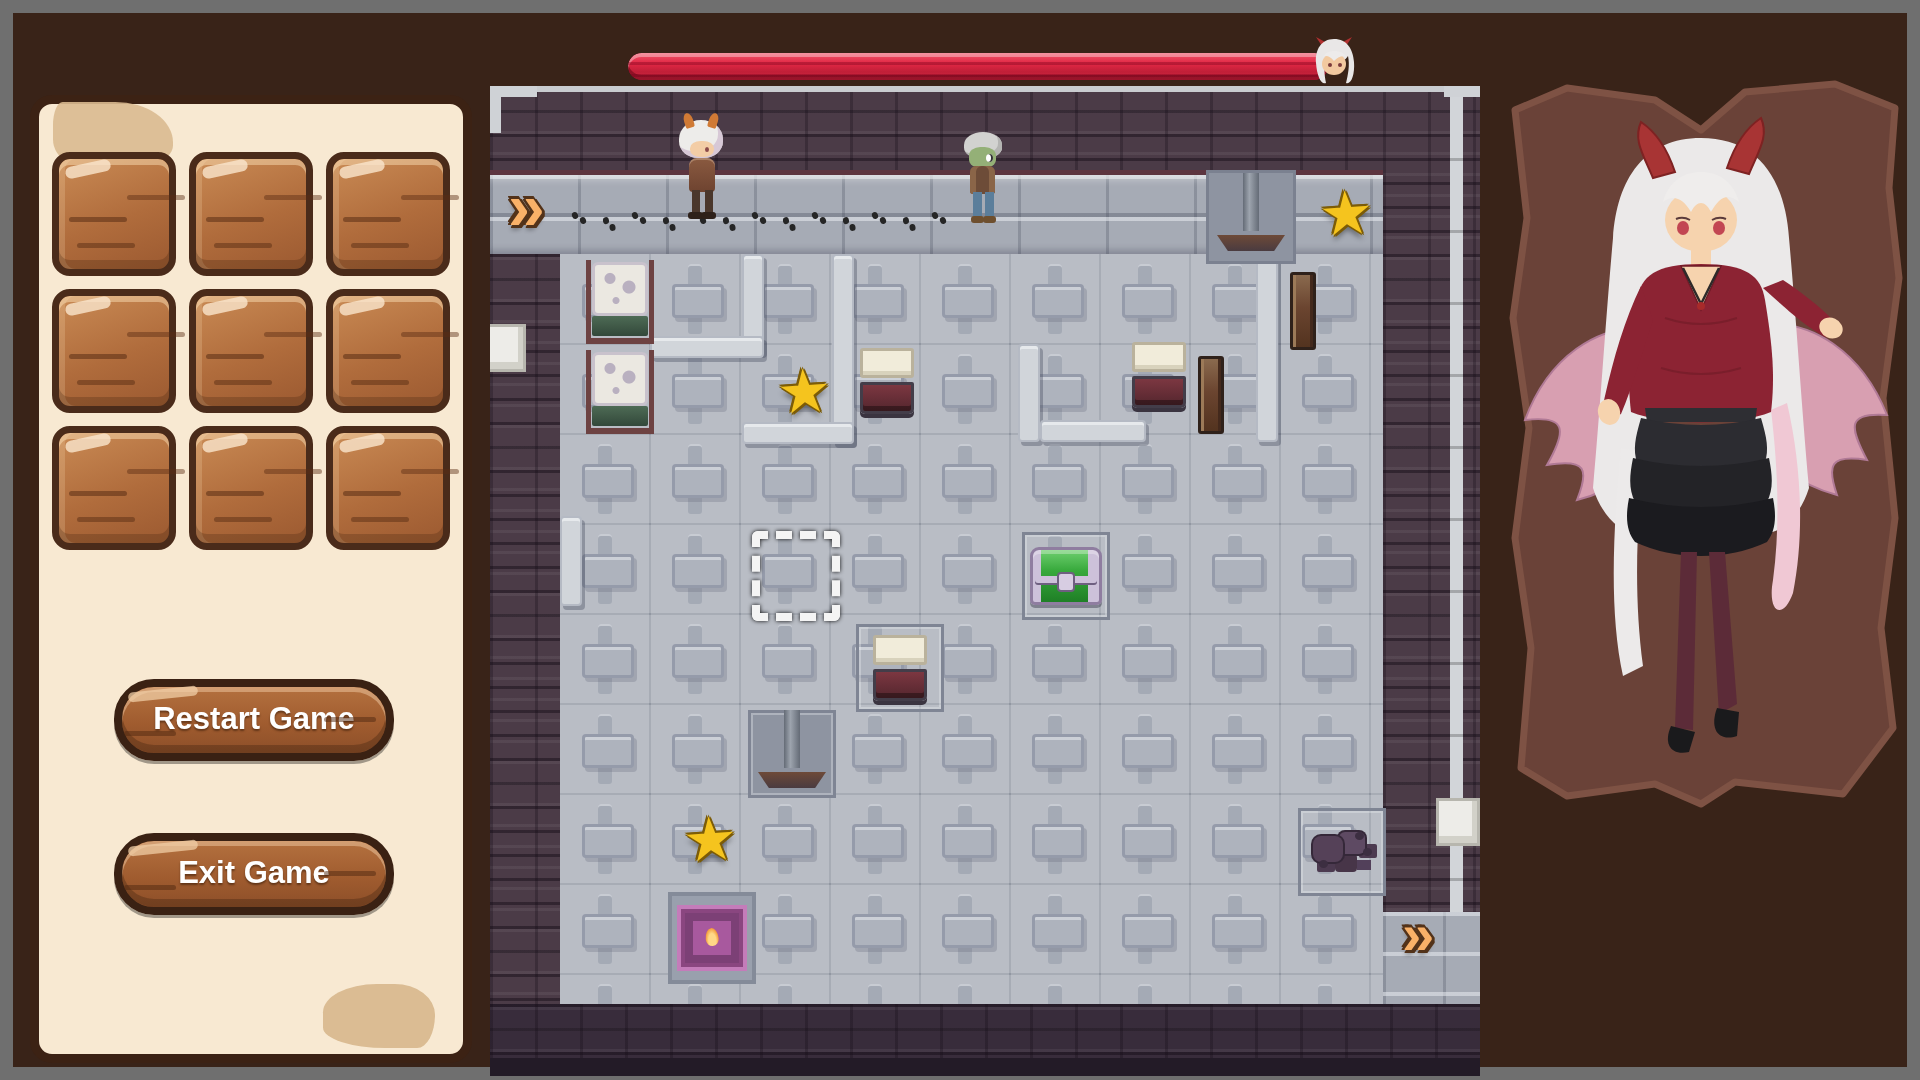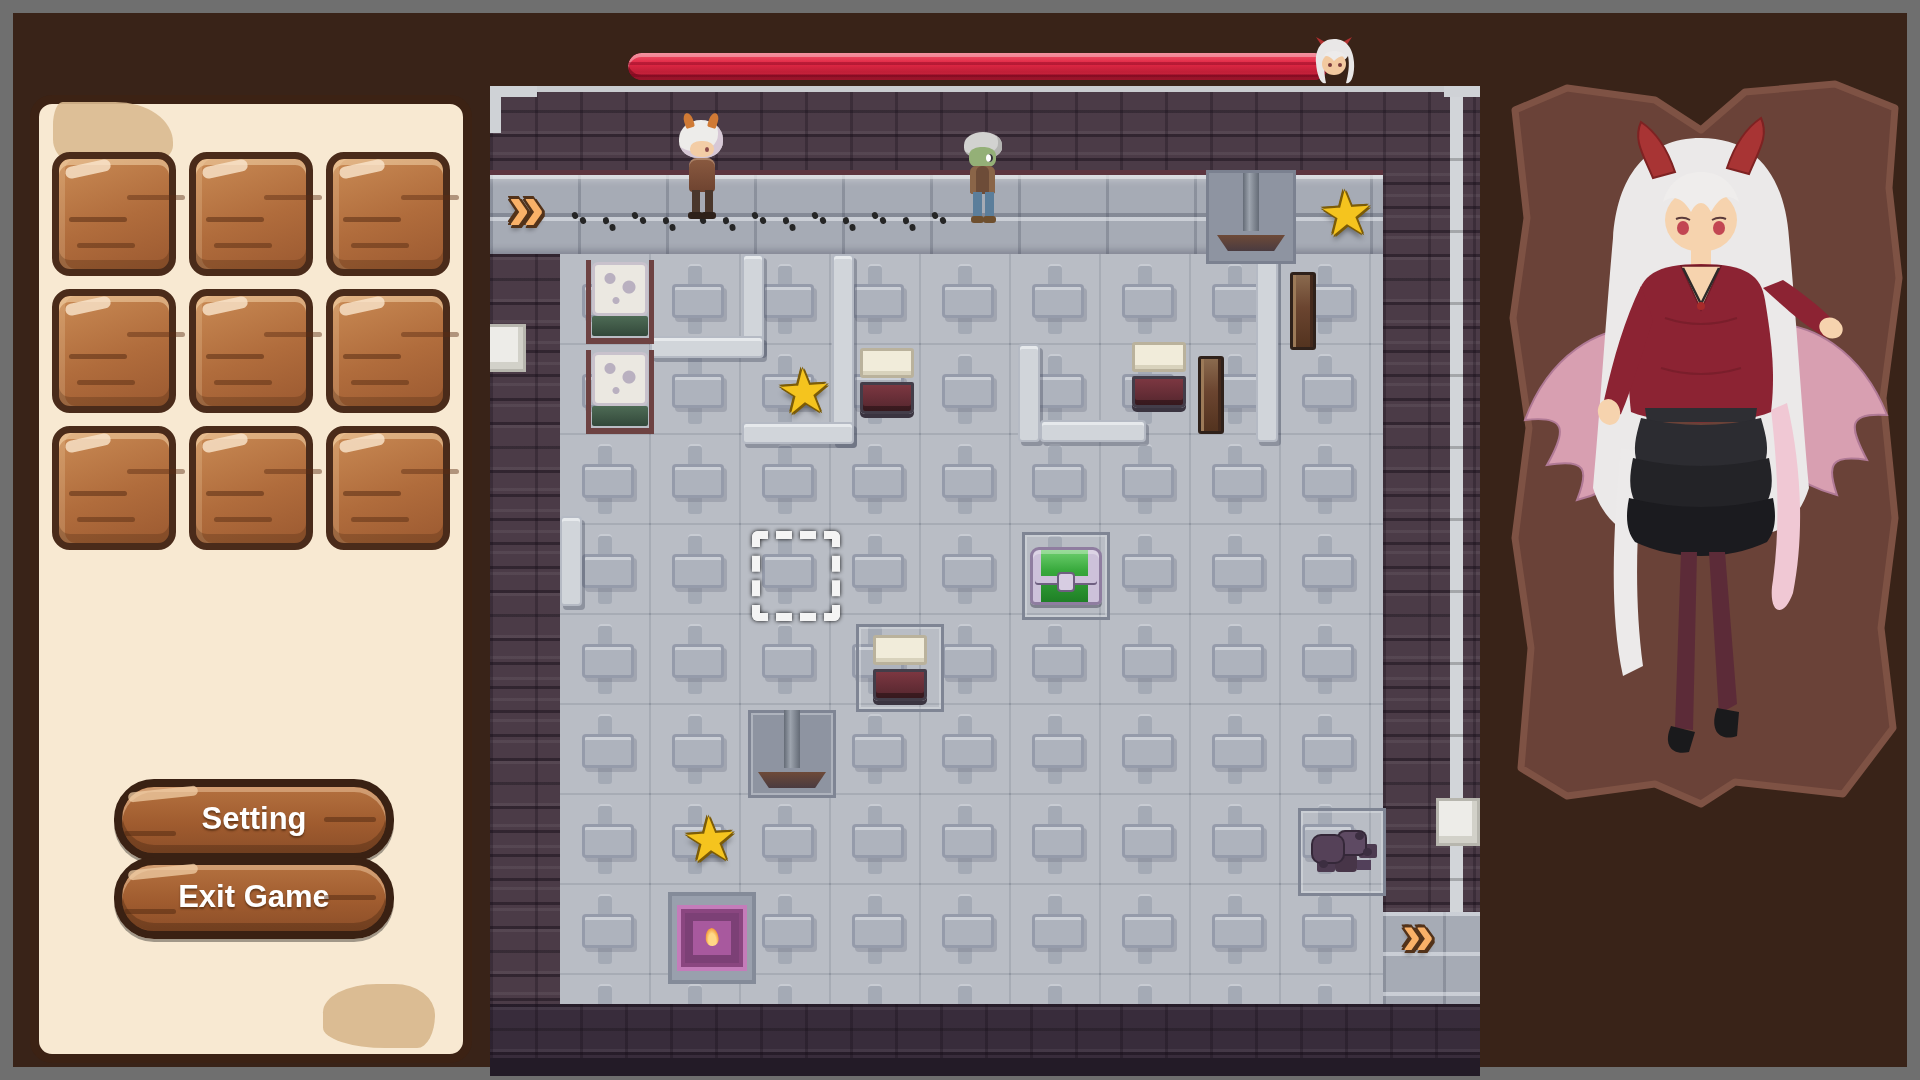--- a/index.html
+++ b/index.html
@@ -211,22 +211,22 @@
           <div class="slot" style="left: 0px; top: 0px; position: absolute;"></div>
           <div class="slot" style="left: 137px; top: 0px; position: absolute;"></div>
           <div class="slot" style="left: 274px; top: 0px; position: absolute;"></div>
           <div class="slot" style="left: 0px; top: 137px; position: absolute;"></div>
           <div class="slot" style="left: 137px; top: 137px; position: absolute;"></div>
           <div class="slot" style="left: 274px; top: 137px; position: absolute;"></div>
           <div class="slot" style="left: 0px; top: 274px; position: absolute;"></div>
           <div class="slot" style="left: 137px; top: 274px; position: absolute;"></div>
           <div class="slot" style="left: 274px; top: 274px; position: absolute;"></div>
         </div>
-      <div class="menu-btn" style="top:675px">Setting</div>
-      <div class="menu-btn" style="top:753px">Exit Game</div>
+      <div class="menu-btn" style="top:575px">Restart Game</div>
+      <div class="menu-btn" style="top:729px">Exit Game</div>
     </div>
 
     <div id="health-bar">
       <div id="health-fill" style="width: 100%;"></div>
     </div>
     <div id="hud-portrait">
       <svg width="50" height="56" viewBox="0 0 50 56">
         <path d="M13,11 L7,2 L18,8 Z" fill="#b03030"></path>
         <path d="M37,11 L43,2 L32,8 Z" fill="#b03030"></path>
         <path d="M25,4 C12,4 6,15 7,28 C8,41 12,50 17,48 C15,39 15,32 17,25 C23,30 35,28 39,21 C41,30 39,40 37,48 C42,50 46,40 45,27 C44,14 38,4 25,4 Z" fill="#e9e7e7"></path>

